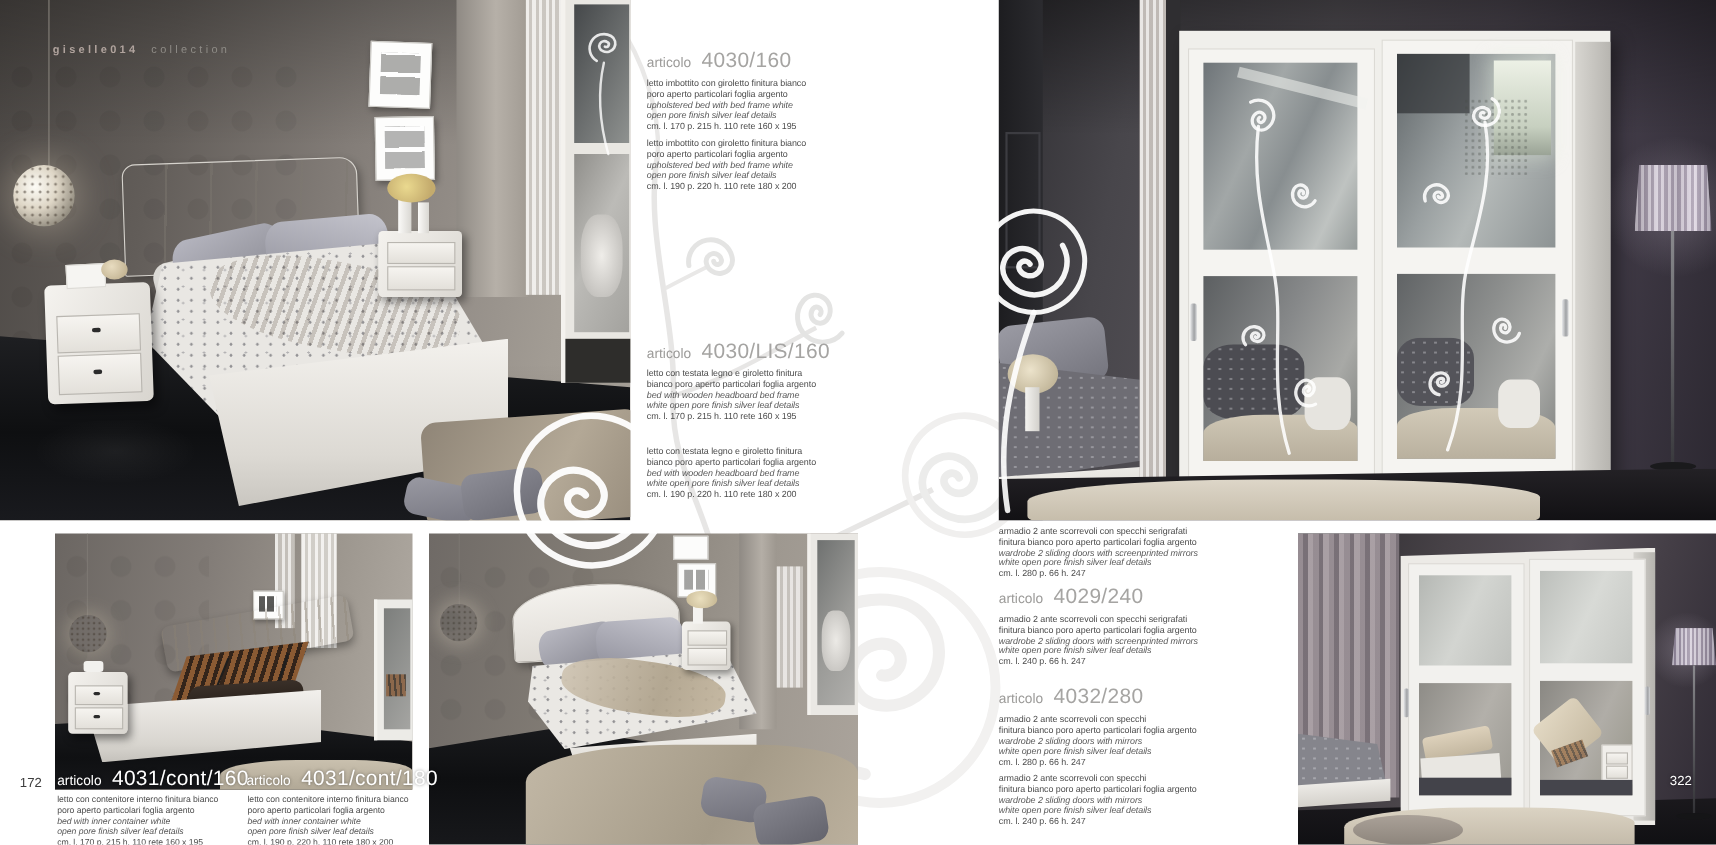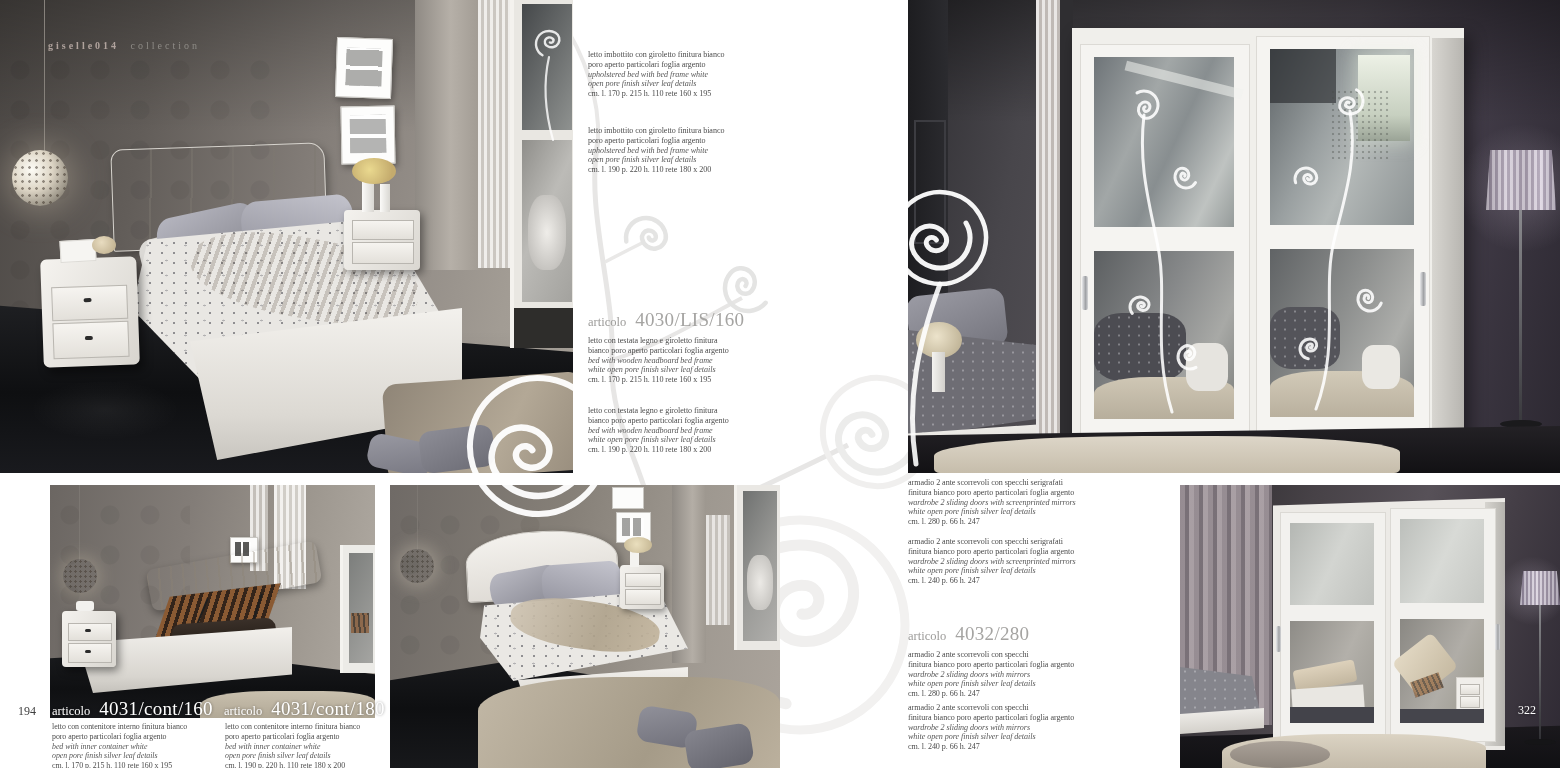--- a/index.html
+++ b/index.html
@@ -1,17 +1,17 @@
 <!DOCTYPE html>
 <html><head>
 <meta charset="utf-8">
 <style>
   html,body{margin:0;padding:0;background:#ffffff;}
   .spread{position:relative;width:1560px;height:768px;background:#ffffff;overflow:hidden;
-          font-family:Liberation Serif, serif;}
+          font-family:Liberation Sans, sans-serif;}
   .a{position:absolute;}
   .ph{position:absolute;overflow:hidden;z-index:2;}
   svg.deco{position:absolute;pointer-events:none;}
   .deco-gray{z-index:1;}
   .deco-white{z-index:4;}
   
   .art{position:absolute;z-index:6;width:310px;}
   .art-head{white-space:nowrap;line-height:20px;}
   .art-head .lbl{font-size:12.5px;color:#9c9b99;}
   .art-head .code{font-size:19px;color:#a5a4a2;margin-left:5px;letter-spacing:.3px;}
@@ -332,20 +332,24 @@
       <circle cx="0" cy="0" r="46" stroke-width="4.5"></circle>
     </g>
     <path d="M940,284 C918,344 906,400 916,464" stroke="#ffffff" stroke-opacity=".9" stroke-width="5" stroke-linecap="round"></path>
     <g transform="translate(549,44) rotate(120)" stroke="#ffffff" stroke-opacity=".85" stroke-width="2.4" stroke-linecap="round">
       <path d="M13 0 A13 13 0 1 1 -13 0 A7.8 7.8 0 1 1 2.6 0 A4.6 4.6 0 1 1 -6.5 0 A2.3 2.3 0 1 1 -1.8 0"></path>
     </g>
     <path d="M549,57 C542,88 546,115 553,140" stroke="#ffffff" stroke-opacity=".8" stroke-width="2.2" stroke-linecap="round"></path>
   </svg>
 
   <div class="art" style="left:588px;top:46px;">
+    <div class="art-head">
+      <span class="lbl">articolo</span>
+      <span class="code">4030/160</span>
+    </div>
     <div class="art-body">
       <div class="it">letto imbottito con giroletto finitura bianco</div>
       <div class="it">poro aperto particolari foglia argento</div>
       <div class="en">upholstered bed with bed frame white</div>
       <div class="en">open pore finish silver leaf details</div>
       <div class="it">cm. l. 170 p. 215 h. 110 rete 160 x 195</div>
     </div>
   </div>
 
   <div class="art" style="left:588px;top:122px;">
@@ -386,20 +390,24 @@
     <div class="art-body" style="margin-top:0;">
       <div class="it">armadio 2 ante scorrevoli con specchi serigrafati</div>
       <div class="it">finitura bianco poro aperto particolari foglia argento</div>
       <div class="en">wardrobe 2 sliding doors with screenprinted mirrors</div>
       <div class="en">white open pore finish silver leaf details</div>
       <div class="it">cm. l. 280 p. 66 h. 247</div>
     </div>
   </div>
 
   <div class="art" style="left:908px;top:533px;">
+    <div class="art-head">
+      <span class="lbl">articolo</span>
+      <span class="code">4029/240</span>
+    </div>
     <div class="art-body">
       <div class="it">armadio 2 ante scorrevoli con specchi serigrafati</div>
       <div class="it">finitura bianco poro aperto particolari foglia argento</div>
       <div class="en">wardrobe 2 sliding doors with screenprinted mirrors</div>
       <div class="en">white open pore finish silver leaf details</div>
       <div class="it">cm. l. 240 p. 66 h. 247</div>
     </div>
   </div>
 
   <div class="art" style="left:908px;top:624px;">
@@ -451,16 +459,16 @@
   <div class="art" style="left:225px;top:722px;width:170px;">
     <div class="art-body" style="margin-top:0;font-size:7.9px;">
       <div class="it">letto con contenitore interno finitura bianco</div>
       <div class="it">poro aperto particolari foglia argento</div>
       <div class="en">bed with inner container white</div>
       <div class="en">open pore finish silver leaf details</div>
       <div class="it">cm. l. 190 p. 220 h. 110 rete 180 x 200</div>
     </div>
   </div>
 
-  <div class="pagenum" style="left:18px;top:704px;color:#3e3e3e;">194</div>
+  <div class="pagenum" style="left:18px;top:704px;color:#3e3e3e;">172</div>
   <div class="pagenum" style="left:1518px;top:703px;color:#ffffff;text-shadow:0 0 3px rgba(0,0,0,.5);">322</div>
 
 </div>
 
 </body></html>

